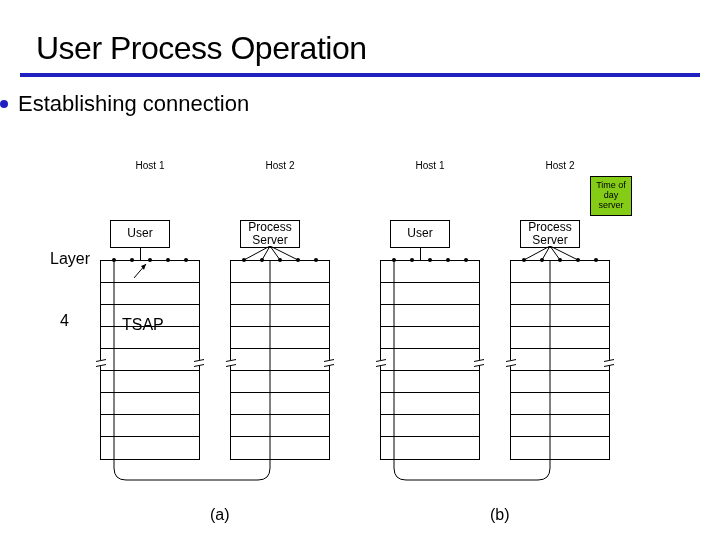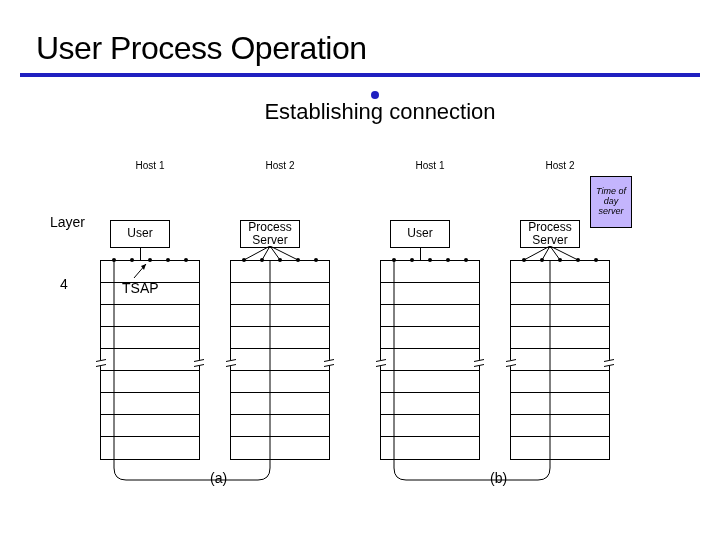--- a/index.html
+++ b/index.html
@@ -20,23 +20,21 @@
     letter-spacing: -0.5px;
   }
   .underline {
     height: 4px;
     background: #2020c0;
     margin: 0 20px 14px 20px;
   }
   .bullet-row {
     display: flex;
     align-items: center;
-    padding-left: 40px;
     margin-bottom: 10px;
-    flex-direction: column;
   }
   .bullet-dot {
     width: 8px; height: 8px;
     background: #2020c0;
     border-radius: 50%;
     margin-right: 10px;
   }
   .bullet-text {
     font-size: 22px;
     color: #000;
@@ -76,35 +74,35 @@
     font-size: 12px;
     display: flex;
     align-items: center;
     justify-content: center;
     text-align: center;
     line-height: 1.1;
   }
   .todbox {
     position: absolute;
     width: 42px;
-    height: 52px;
+    height: 40px;
     border: 1px solid #000;
-    background: #c4b5fd;
+    background: #84cc16;
     font-size: 9px;
     text-align: center;
     display: flex;
     align-items: center;
     justify-content: center;
     line-height: 1.1;
-    font-style: italic;
   }
   .layerlabel, .layernum, .tsaplabel, .figlabel {
     position: absolute;
-    font-size: 14px;
-    color: #000;
+    font-size: 16px;
+    color: #000;
+    margin-top: 36px;
   }
   .dot {
     position: absolute;
     width: 4px; height: 4px;
     background: #000;
     border-radius: 50%;
   }
   .line { position: absolute; background: #000; }
   .vline { width: 1px; }
   .breakmark {

